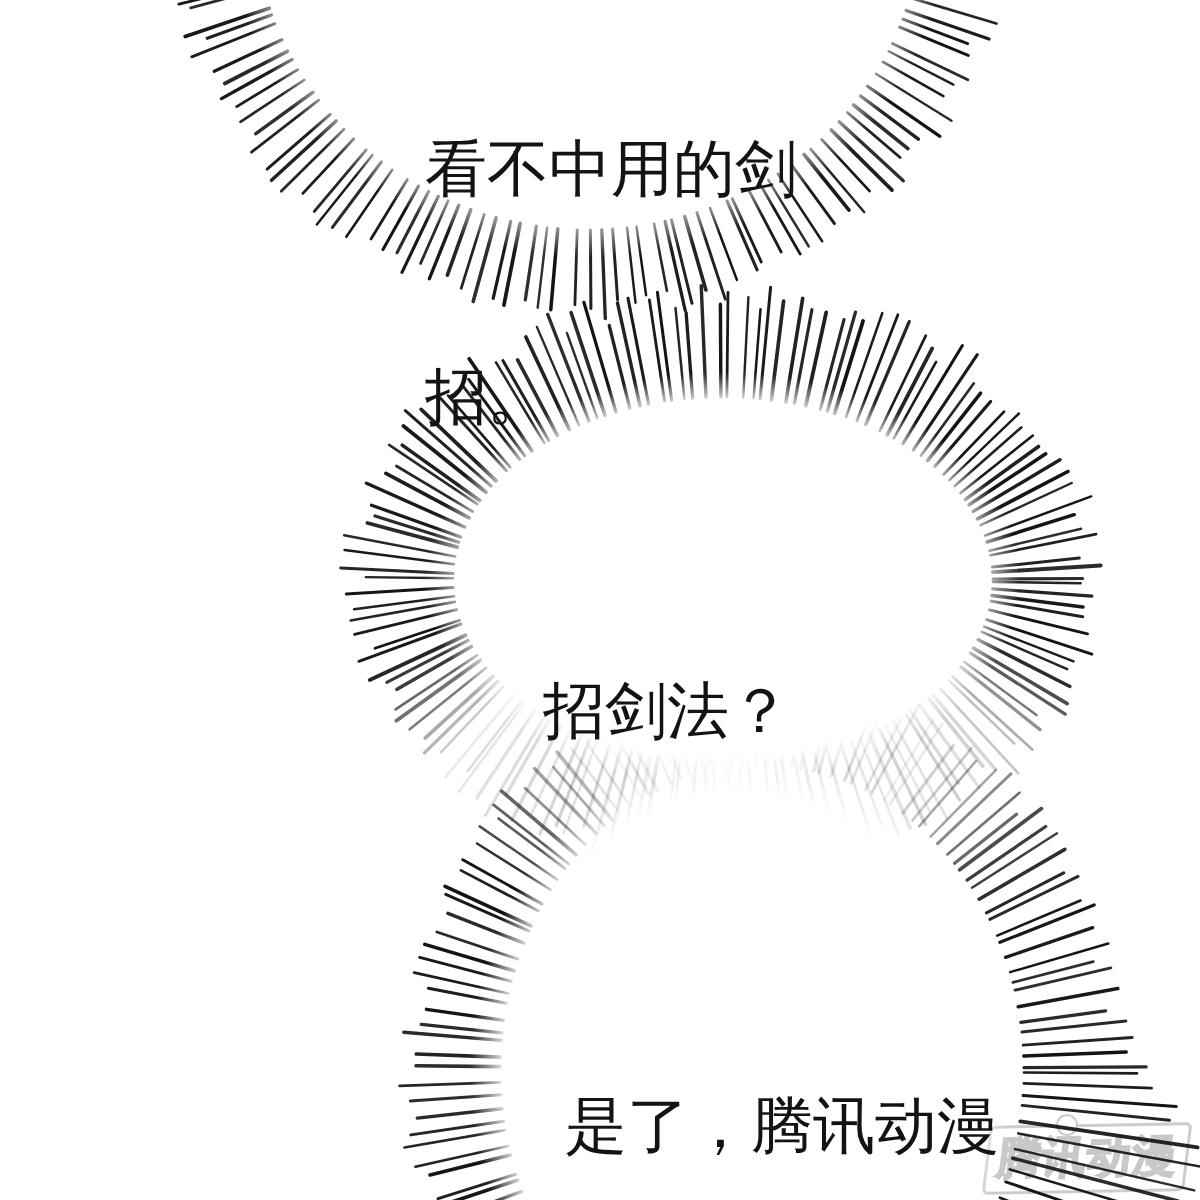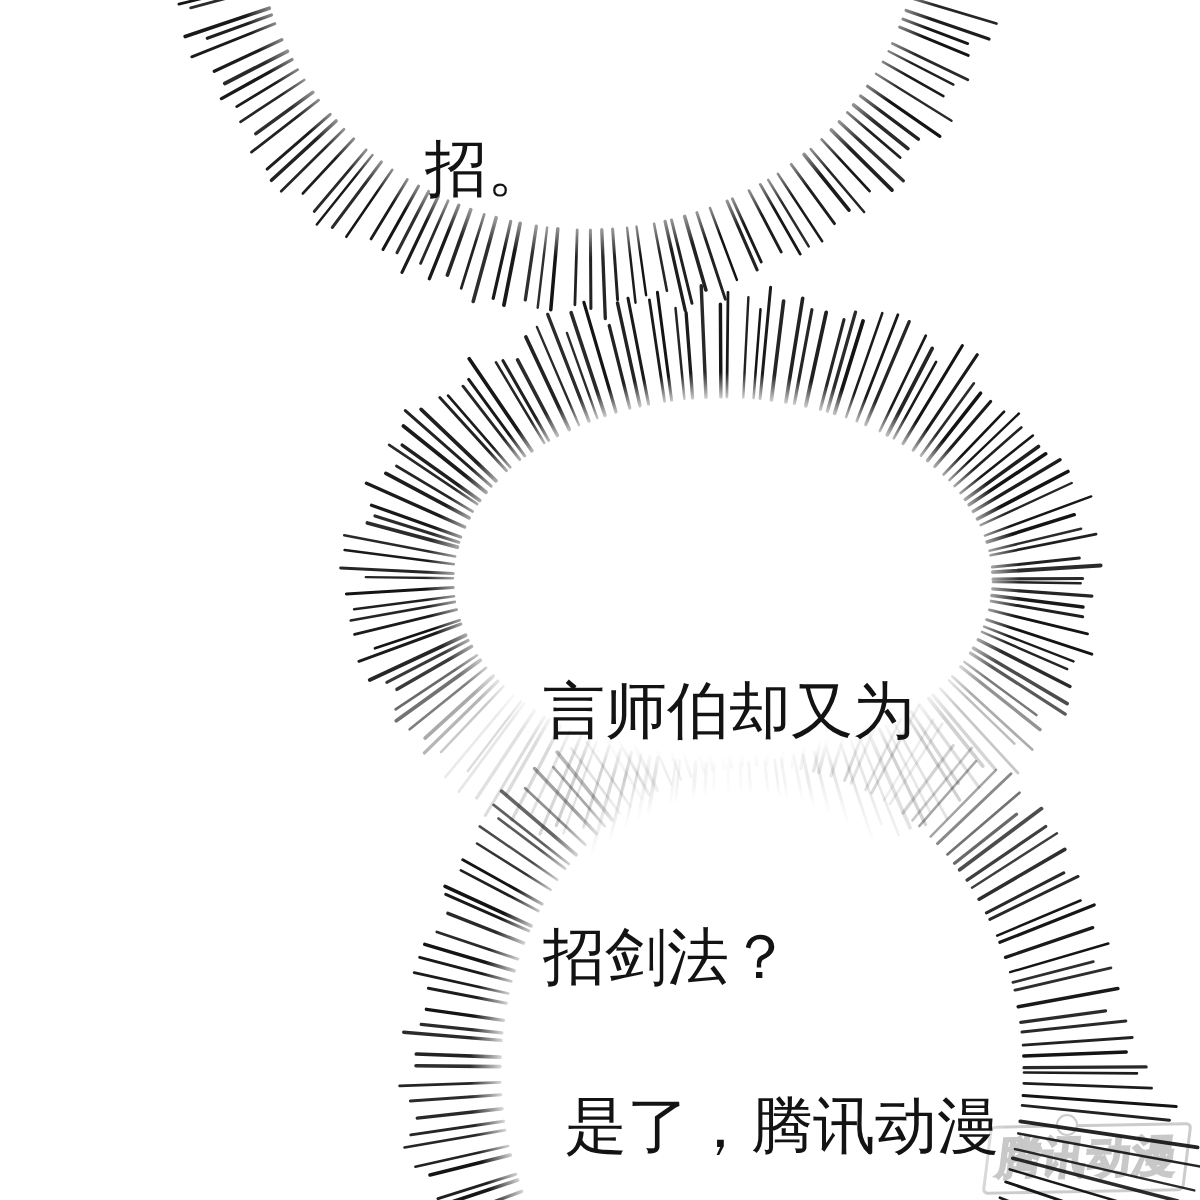--- a/index.html
+++ b/index.html
@@ -406,25 +406,25 @@
           <stop offset="0.86" stop-color="#ffffff" stop-opacity="1"></stop>
           <stop offset="1" stop-color="#ffffff" stop-opacity="0"></stop>
         </radialGradient>
       </defs>
       <ellipse cx="588" cy="-90" rx="360" ry="348" fill="url(#fade0)"></ellipse>
       <ellipse cx="723" cy="580" rx="297" ry="208" fill="url(#fade1)"></ellipse>
       <ellipse cx="740" cy="1070" rx="270" ry="322" fill="url(#fade2)"></ellipse>
     </svg>
 
   <div id="bubble1-text" class="bubble-text">
+    <div class="tline">看不中用的剑</div>
     <div class="tline">招。</div>
   </div>
 
   <div id="bubble2-text" class="bubble-text">
-    <div class="tline">言师伯却又为</div>
     <div class="tline">招剑法？</div>
   </div>
 
   <div id="bubble3-text" class="bubble-text">
     <div class="tline">是了，腾讯动漫</div>
     
     
     
   </div>
 

